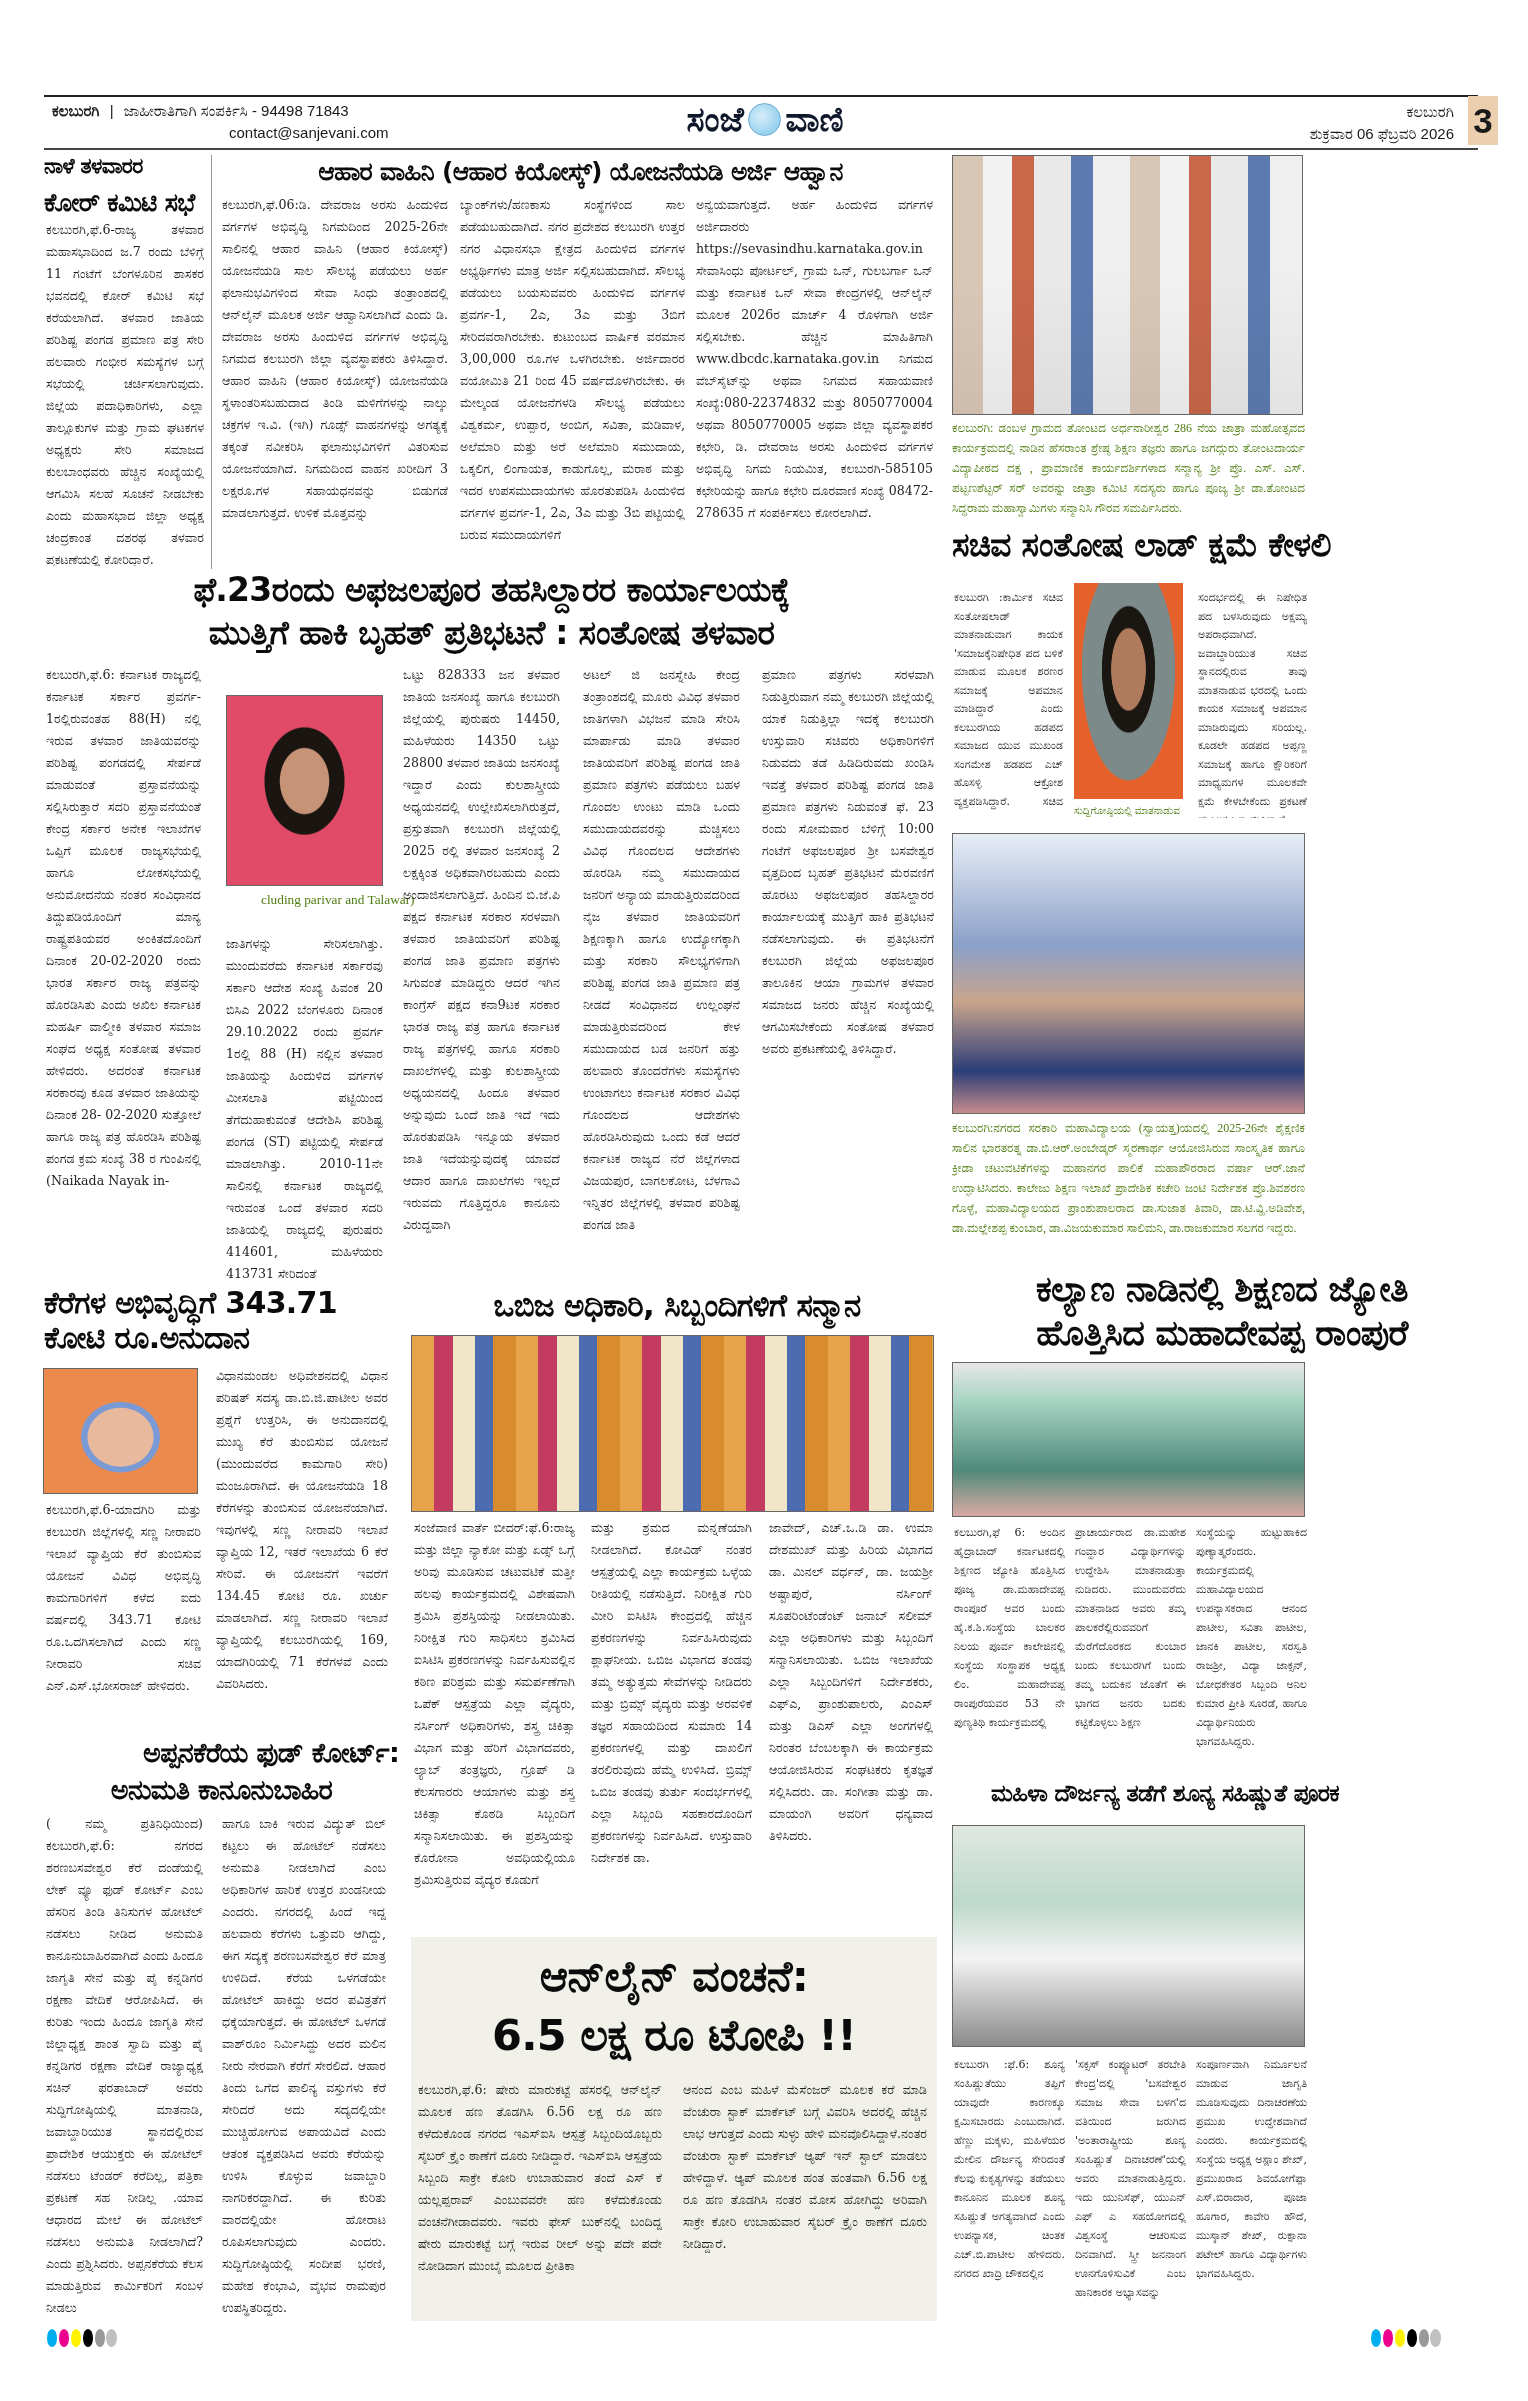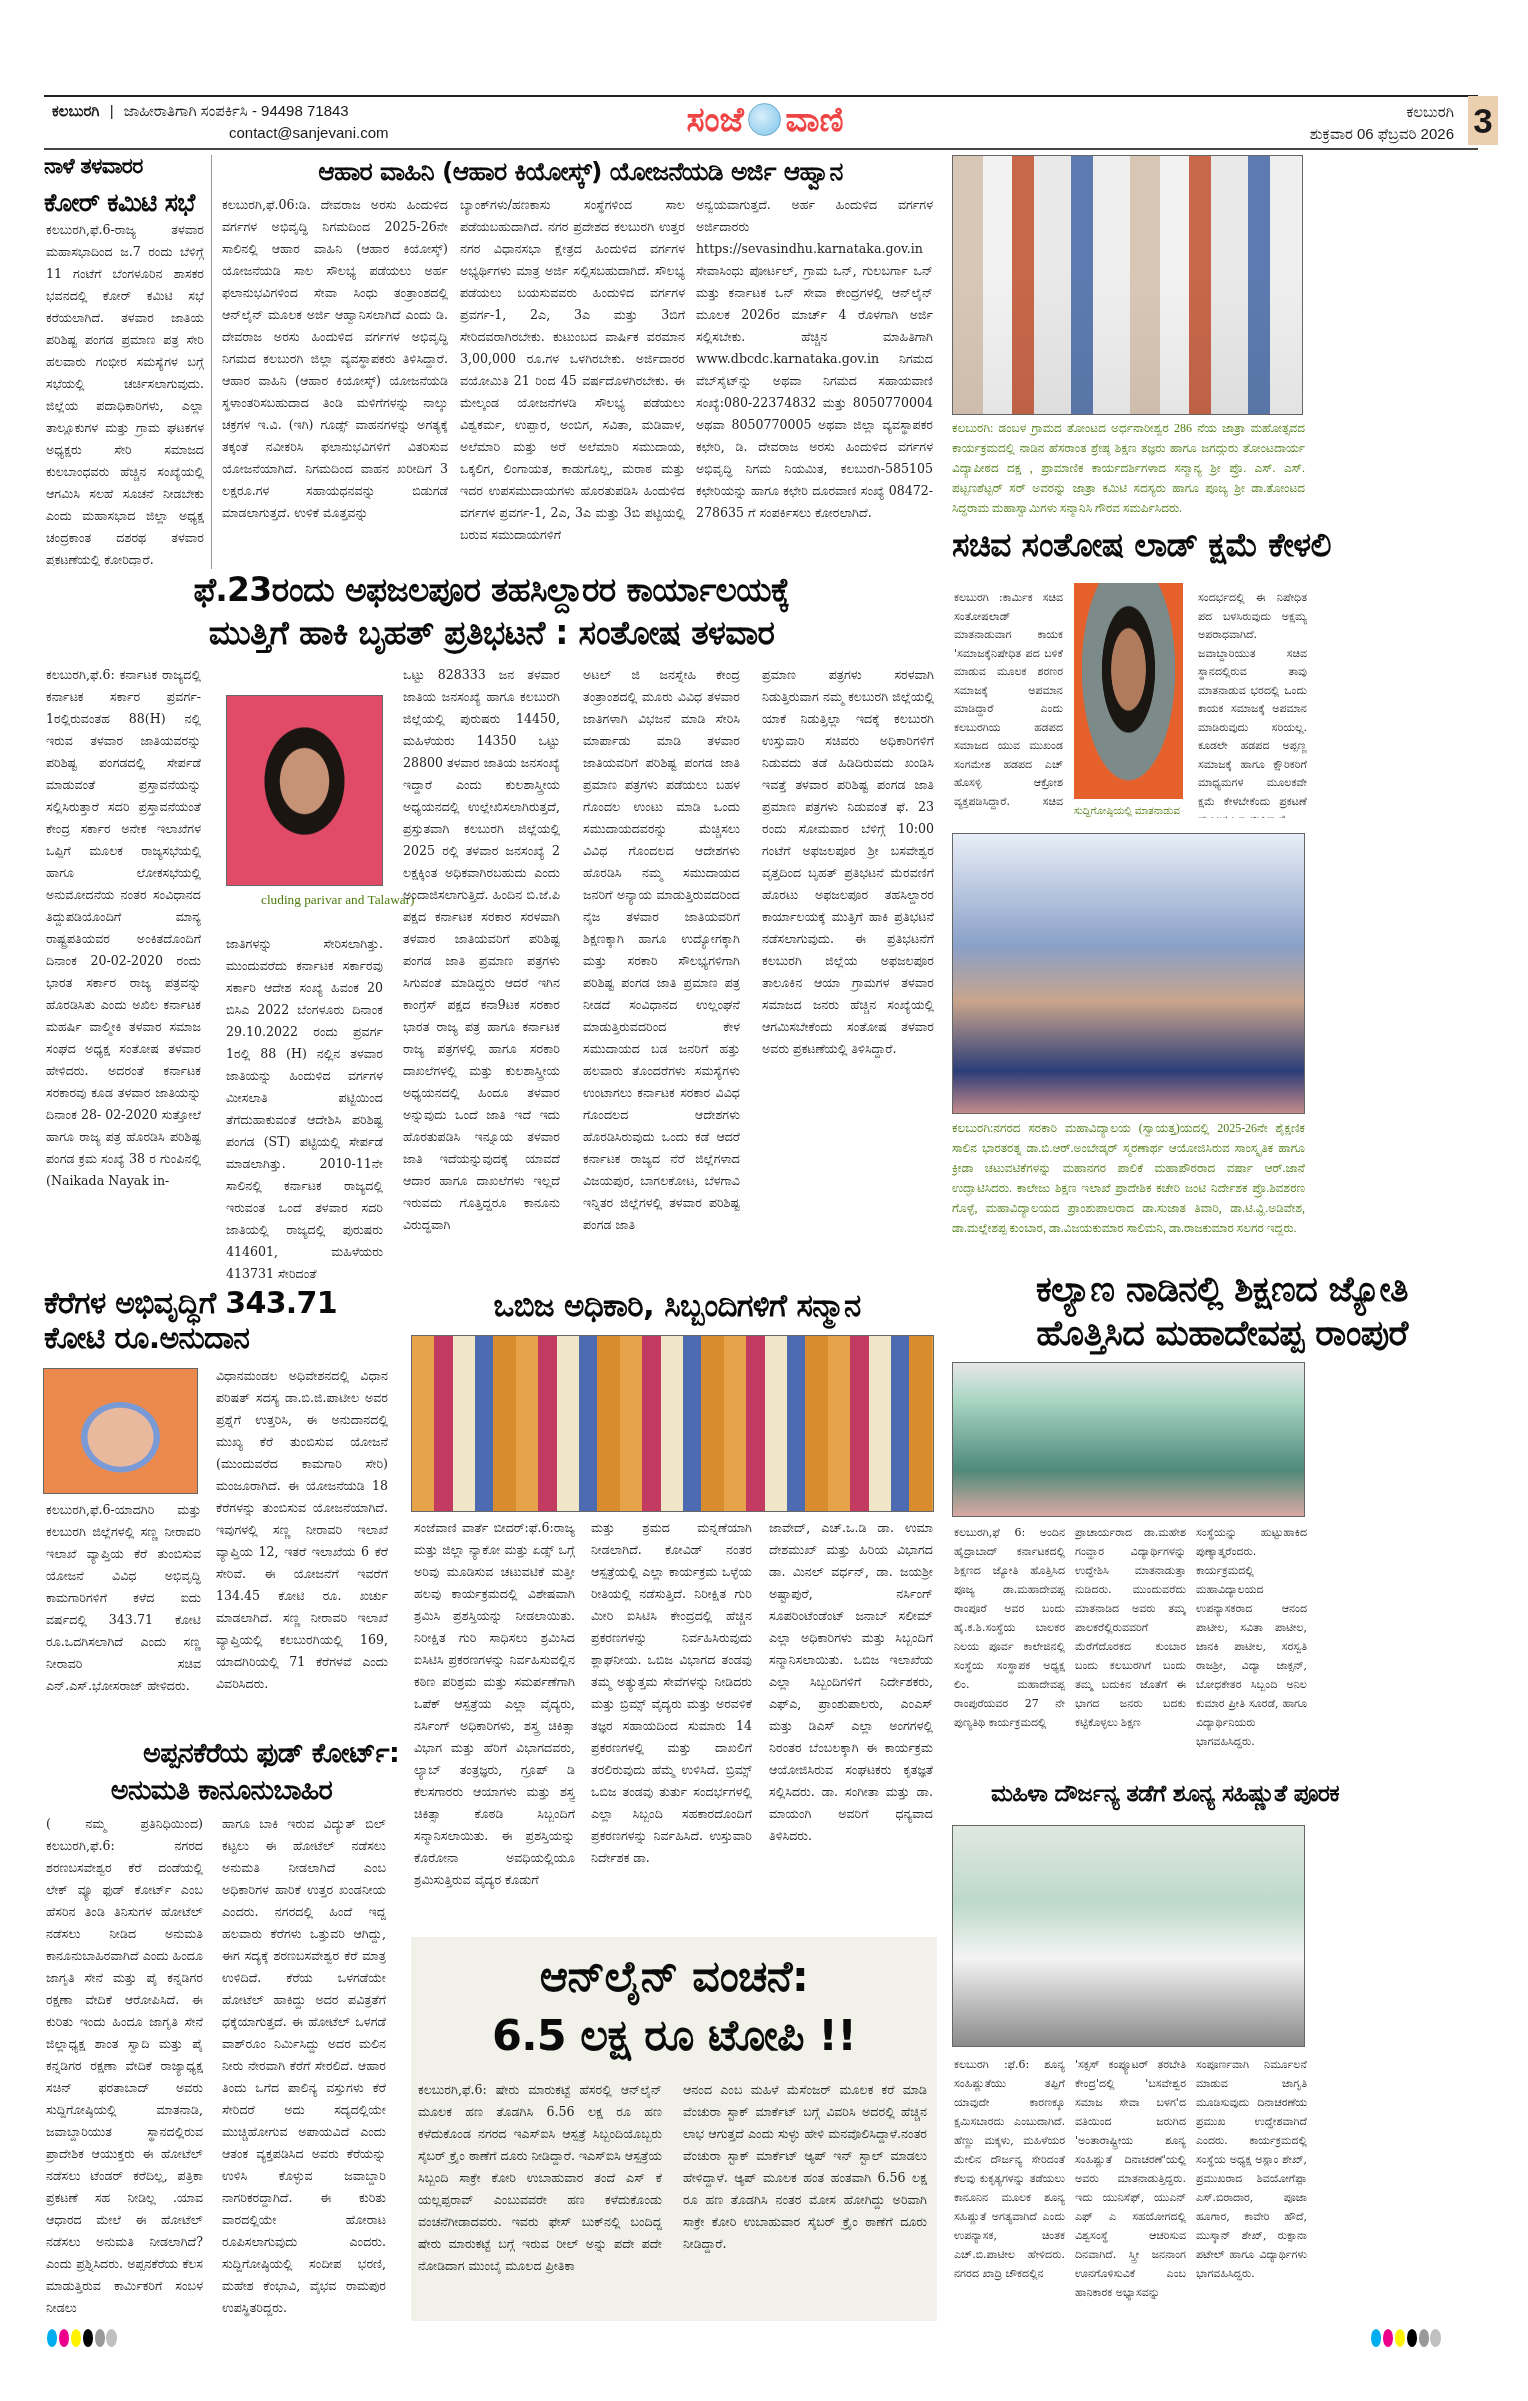--- a/index.html
+++ b/index.html
@@ -3,21 +3,21 @@
 <meta charset="utf-8">
 <style>
   * { box-sizing: border-box; margin: 0; padding: 0; }
   html, body { width: 1528px; height: 2401px; background: #ffffff; overflow: hidden; }
   body { position: relative; font-family: "DejaVu Serif", serif; color: #1a1a1a; }
   .mast-rule { position: absolute; left: 44px; top: 95px; width: 1434px; height: 2.2px; background: #222; }
   .mast-left { position: absolute; left: 52px; top: 102px; font-family: "Liberation Sans", sans-serif; font-size: 15px; }
   .mast-left .city { font-weight: bold; }
   .mast-email { position: absolute; left: 229px; top: 124px; font-family: "Liberation Sans", sans-serif; font-size: 15px; }
   .logo { position: absolute; left: 658px; top: 98px; width: 214px; height: 43px; display:flex; align-items:center; justify-content:center; gap: 4.4px;
-          font-family: "DejaVu Sans", sans-serif; font-weight: bold; font-size: 34px; color: #ef4444; }
+          font-family: "DejaVu Sans", sans-serif; font-weight: bold; font-size: 34px; color: #0f172a; }
   .logo .globe { width: 33px; height: 33px; border-radius: 50%; background: radial-gradient(circle at 40% 40%, #d8eefa, #7cc4ea); border: 1.5px solid #6aa9cc; }
   .mast-right { position: absolute; right: 74px; top: 101px; text-align: right; font-family: "Liberation Sans", sans-serif; font-size: 15px; line-height: 22px; }
   .page-num { position: absolute; right: 30px; top: 96px; width: 30px; height: 49px; background: #eccfae; font-family: "Liberation Sans", sans-serif; font-weight: bold; font-size: 35px; text-align: center; line-height: 49px; }
   .rule { position: absolute; left: 44px; top: 148px; width: 1434px; height: 1.5px; background: #444; }
   .vrule { position: absolute; width: 0.7px; background: #999; }
   .hl { position: absolute; font-family: "DejaVu Sans", sans-serif; font-weight: bold; color: #0b0b0b; letter-spacing: -0.7px; line-height: 1.15; }
   .txt { position: absolute; font-family: "DejaVu Serif", serif; font-size: 12.6px; line-height: 22px; text-align: justify; color: #222; overflow: hidden; }
   .cap { position: absolute; font-family: Liberation Serif, serif; font-size: 12.6px; line-height: 21px; text-align: justify; color: #4d7c0f; overflow: hidden; }
   .photo { position: absolute; overflow: hidden; border: 0.7px solid #666; }
   .ph-people { background:
@@ -96,21 +96,21 @@
 
 <div class="hl" style="left:411px;top:1288px;width:532px;font-size:31px;text-align:center;">ಒಬಿಜ ಅಧಿಕಾರಿ, ಸಿಬ್ಬಂದಿಗಳಿಗೆ ಸನ್ಮಾನ</div>
 <div class="photo ph-crowd" style="left:411px;top:1335px;width:523px;height:177px;"></div>
 <div class="txt" style="left:414px;top:1517px;width:161px;height:399px;">ಸಂಜೆವಾಣಿ ವಾರ್ತೆ ಬೀದರ್:ಫೆ.6:ರಾಜ್ಯ ಮತ್ತು ಜಿಲ್ಲಾ ನ್ಯಾಕೋ ಮತ್ತು ಏಡ್ಸ್ ಒಗ್ಗೆ ಅರಿವು ಮೂಡಿಸುವ ಚಟುವಟಿಕೆ ಮತ್ತೀ ಹಲವು ಕಾರ್ಯಕ್ರಮದಲ್ಲಿ ವಿಶೇಷವಾಗಿ ಶ್ರಮಿಸಿ ಪ್ರಶಸ್ತಿಯನ್ನು ನೀಡಲಾಯಿತು. ನಿರೀಕ್ಷಿತ ಗುರಿ ಸಾಧಿಸಲು ಶ್ರಮಿಸಿದ ಐಸಿಟಿಸಿ ಪ್ರಕರಣಗಳನ್ನು ನಿರ್ವಹಿಸುವಲ್ಲಿನ ಕಠಿಣ ಪರಿಶ್ರಮ ಮತ್ತು ಸಮರ್ಪಣೆಗಾಗಿ ಒಪೆಕ್ ಆಸ್ಪತ್ರೆಯ ಎಲ್ಲಾ ವೈದ್ಯರು, ನರ್ಸಿಂಗ್ ಅಧಿಕಾರಿಗಳು, ಶಸ್ತ್ರ ಚಿಕಿತ್ಸಾ ವಿಭಾಗ ಮತ್ತು ಹೆರಿಗೆ ವಿಭಾಗದವರು, ಲ್ಯಾಬ್ ತಂತ್ರಜ್ಞರು, ಗ್ರೂಪ್ ಡಿ ಕೆಲಸಗಾರರು ಆಯಾಗಳು ಮತ್ತು ಶಸ್ತ್ರ ಚಿಕಿತ್ಸಾ ಕೊಠಡಿ ಸಿಬ್ಬಂದಿಗೆ ಸನ್ಮಾನಿಸಲಾಯಿತು. ಈ ಪ್ರಶಸ್ತಿಯನ್ನು ಕೊರೋನಾ ಅವಧಿಯಲ್ಲಿಯೂ ಶ್ರಮಿಸುತ್ತಿರುವ ವೈದ್ಯರ ಕೊಡುಗೆ</div>
 <div class="txt" style="left:591px;top:1517px;width:161px;height:399px;">ಮತ್ತು ಶ್ರಮದ ಮನ್ನಣೆಯಾಗಿ ನೀಡಲಾಗಿದೆ. ಕೋವಿಡ್ ನಂತರ ಆಸ್ಪತ್ರೆಯಲ್ಲಿ ಎಲ್ಲಾ ಕಾರ್ಯಕ್ರಮ ಒಳ್ಳೆಯ ರೀತಿಯಲ್ಲಿ ನಡೆಸುತ್ತಿದೆ. ನಿರೀಕ್ಷಿತ ಗುರಿ ಮೀರಿ ಐಸಿಟಿಸಿ ಕೇಂದ್ರದಲ್ಲಿ ಹೆಚ್ಚಿನ ಪ್ರಕರಣಗಳನ್ನು ನಿರ್ವಹಿಸಿರುವುದು ಶ್ಲಾಘನೀಯ. ಒಬಿಜ ವಿಭಾಗದ ತಂಡವು ತಮ್ಮ ಅತ್ಯುತ್ತಮ ಸೇವೆಗಳನ್ನು ನೀಡಿದರು ಮತ್ತು ಬ್ರಿಮ್ಸ್ ವೈದ್ಯರು ಮತ್ತು ಅರವಳಿಕೆ ತಜ್ಞರ ಸಹಾಯದಿಂದ ಸುಮಾರು 14 ಪ್ರಕರಣಗಳಲ್ಲಿ ಮತ್ತು ದಾಖಲಿಗೆ ತರಲಿರುವುದು ಹೆಮ್ಮೆ ಉಳಿಸಿದೆ. ಬ್ರಿಮ್ಸ್ ಒಬಿಜ ತಂಡವು ತುರ್ತು ಸಂದರ್ಭಗಳಲ್ಲಿ ಎಲ್ಲಾ ಸಿಬ್ಬಂದಿ ಸಹಕಾರದೊಂದಿಗೆ ಪ್ರಕರಣಗಳನ್ನು ನಿರ್ವಹಿಸಿದೆ. ಉಸ್ತುವಾರಿ ನಿರ್ದೇಶಕ ಡಾ.</div>
 <div class="txt" style="left:769px;top:1517px;width:164px;height:399px;">ಜಾವೇದ್, ಎಚ್.ಒ.ಡಿ ಡಾ. ಉಮಾ ದೇಶಮುಖ್ ಮತ್ತು ಹಿರಿಯ ವಿಭಾಗದ ಡಾ. ಮಿನಲ್ ವರ್ಧನ್, ಡಾ. ಜಯಶ್ರೀ ಅಷ್ಟಾಪುರೆ, ನರ್ಸಿಂಗ್ ಸೂಪರಿಂಟೆಂಡೆಂಟ್ ಜನಾಬ್ ಸಲೀಮ್ ಎಲ್ಲಾ ಅಧಿಕಾರಿಗಳು ಮತ್ತು ಸಿಬ್ಬಂದಿಗೆ ಸನ್ಮಾನಿಸಲಾಯಿತು. ಒಬಿಜ ಇಲಾಖೆಯ ಎಲ್ಲಾ ಸಿಬ್ಬಂದಿಗಳಿಗೆ ನಿರ್ದೇಶಕರು, ಎಫ್‌ಎ, ಪ್ರಾಂಶುಪಾಲರು, ಎಂಎಸ್ ಮತ್ತು ಡಿಎಸ್ ಎಲ್ಲಾ ಅಂಗಗಳಲ್ಲಿ ನಿರಂತರ ಬೆಂಬಲಕ್ಕಾಗಿ ಈ ಕಾರ್ಯಕ್ರಮ ಆಯೋಜಿಸಿರುವ ಸಂಘಟಕರು ಕೃತಜ್ಞತೆ ಸಲ್ಲಿಸಿದರು. ಡಾ. ಸಂಗೀತಾ ಮತ್ತು ಡಾ. ಮಾಯಂಗಿ ಅವರಿಗೆ ಧನ್ಯವಾದ ತಿಳಿಸಿದರು.</div>
 
 <div class="hl" style="left:952px;top:1269px;width:540px;font-size:35px;text-align:center;">ಕಲ್ಯಾಣ ನಾಡಿನಲ್ಲಿ ಶಿಕ್ಷಣದ ಜ್ಯೋತಿ</div>
 <div class="hl" style="left:952px;top:1313px;width:540px;font-size:35px;text-align:center;">ಹೊತ್ತಿಸಿದ ಮಹಾದೇವಪ್ಪ ರಾಂಪುರೆ</div>
 <div class="photo ph-class" style="left:952px;top:1362px;width:353px;height:155px;"></div>
-<div class="txt" style="left:954px;top:1523px;width:111px;height:244px;font-size:11px;line-height:19px;">ಕಲಬುರಗಿ,ಫೆ 6: ಅಂದಿನ ಹೈದ್ರಾಬಾದ್ ಕರ್ನಾಟಕದಲ್ಲಿ ಶಿಕ್ಷಣದ ಜ್ಯೋತಿ ಹೊತ್ತಿಸಿದ ಪೂಜ್ಯ ಡಾ.ಮಹಾದೇವಪ್ಪ ರಾಂಪೂರೆ ಅವರ ಬಂದು ಹೈ.ಕ.ಶಿ.ಸಂಸ್ಥೆಯ ಬಾಲಕರ ನಿಲಯ ಪೂರ್ವ ಕಾಲೇಜಿನಲ್ಲಿ ಸಂಸ್ಥೆಯ ಸಂಸ್ಥಾಪಕ ಅಧ್ಯಕ್ಷ ಲಿಂ. ಮಹಾದೇವಪ್ಪ ರಾಂಪುರೆಯವರ 27 ನೇ ಪುಣ್ಯತಿಥಿ ಕಾರ್ಯಕ್ರಮದಲ್ಲಿ</div>
+<div class="txt" style="left:954px;top:1523px;width:111px;height:244px;font-size:11px;line-height:19px;">ಕಲಬುರಗಿ,ಫೆ 6: ಅಂದಿನ ಹೈದ್ರಾಬಾದ್ ಕರ್ನಾಟಕದಲ್ಲಿ ಶಿಕ್ಷಣದ ಜ್ಯೋತಿ ಹೊತ್ತಿಸಿದ ಪೂಜ್ಯ ಡಾ.ಮಹಾದೇವಪ್ಪ ರಾಂಪೂರೆ ಅವರ ಬಂದು ಹೈ.ಕ.ಶಿ.ಸಂಸ್ಥೆಯ ಬಾಲಕರ ನಿಲಯ ಪೂರ್ವ ಕಾಲೇಜಿನಲ್ಲಿ ಸಂಸ್ಥೆಯ ಸಂಸ್ಥಾಪಕ ಅಧ್ಯಕ್ಷ ಲಿಂ. ಮಹಾದೇವಪ್ಪ ರಾಂಪುರೆಯವರ 53 ನೇ ಪುಣ್ಯತಿಥಿ ಕಾರ್ಯಕ್ರಮದಲ್ಲಿ</div>
 <div class="txt" style="left:1075px;top:1523px;width:111px;height:244px;font-size:11px;line-height:19px;">ಪ್ರಾಚಾರ್ಯರಾದ ಡಾ.ಮಹೇಶ ಗಂವ್ಹಾರ ವಿದ್ಯಾರ್ಥಿಗಳನ್ನು ಉದ್ದೇಶಿಸಿ ಮಾತನಾಡುತ್ತಾ ನುಡಿದರು. ಮುಂದುವರೆದು ಮಾತನಾಡಿದ ಅವರು ತಮ್ಮ ಪಾಲಕರೆಲ್ಲಿರುವವರಿಗೆ ಮೆರೆಗೆದೊರಕದ ಕುಂಬಾರ ಬಂದು ಕಲಬುರಗಿಗೆ ಬಂದು ತಮ್ಮ ಬದುಕಿನ ಜೊತೆಗೆ ಈ ಭಾಗದ ಜನರು ಬದಕು ಕಟ್ಟಿಕೊಳ್ಳಲು ಶಿಕ್ಷಣ</div>
 <div class="txt" style="left:1196px;top:1523px;width:111px;height:244px;font-size:11px;line-height:19px;">ಸಂಸ್ಥೆಯನ್ನು ಹುಟ್ಟುಹಾಕಿದ ಪುಣ್ಯಾತ್ಮರೆಂದರು. ಕಾರ್ಯಕ್ರಮದಲ್ಲಿ ಮಹಾವಿದ್ಯಾಲಯದ ಉಪನ್ಯಾಸಕರಾದ ಆನಂದ ಪಾಟೀಲ, ಸವಿತಾ ಪಾಟೀಲ, ಜಾನಕಿ ಪಾಟೀಲ, ಸರಸ್ವತಿ ರಾಜಶ್ರೀ, ವಿದ್ಯಾ ಜಾಕ್ಸನ್, ಬೋಧಕೇತರ ಸಿಬ್ಬಂದಿ ಅನಿಲ ಕುಮಾರ ಪ್ರೀತಿ ಸೂರಡೆ, ಹಾಗೂ ವಿದ್ಯಾರ್ಥಿನಿಯರು ಭಾಗವಹಿಸಿದ್ದರು.</div>
 
 <div class="hl" style="left:952px;top:1780px;width:540px;font-size:23px;margin-left:39px;">ಮಹಿಳಾ ದೌರ್ಜನ್ಯ ತಡೆಗೆ ಶೂನ್ಯ ಸಹಿಷ್ಣುತೆ ಪೂರಕ</div>
 <div class="photo ph-class2" style="left:952px;top:1825px;width:353px;height:222px;"></div>
 <div class="txt" style="left:954px;top:2055px;width:111px;height:263px;font-size:11px;line-height:19px;">ಕಲಬುರಗಿ :ಫೆ.6: ಶೂನ್ಯ ಸಂಹಿಷ್ಣುತೆಯು ತಪ್ಪಿಗೆ ಯಾವುದೇ ಕಾರಣಕ್ಕೂ ಕ್ಷಮಿಸಬಾರದು ಎಂಬುದಾಗಿದೆ. ಹೆಣ್ಣು ಮಕ್ಕಳು, ಮಹಿಳೆಯರ ಮೇಲಿನ ದೌರ್ಜನ್ಯ ಸೇರಿದಂತೆ ಕೆಲವು ಕುಕೃತ್ಯಗಳನ್ನು ತಡೆಯಲು ಕಾನೂನಿನ ಮೂಲಕ ಶೂನ್ಯ ಸಹಿಷ್ಣುತೆ ಅಗತ್ಯವಾಗಿದೆ ಎಂದು ಉಪನ್ಯಾಸಕ, ಚಿಂತಕ ಎಚ್.ಬಿ.ಪಾಟೀಲ ಹೇಳಿದರು. ನಗರದ ಖಾದ್ರಿ ಚೌಕದಲ್ಲಿನ</div>
 <div class="txt" style="left:1075px;top:2055px;width:111px;height:263px;font-size:11px;line-height:19px;">'ಸಕ್ಸಸ್ ಕಂಪ್ಯೂಟರ್ ತರಬೇತಿ ಕೇಂದ್ರ'ದಲ್ಲಿ 'ಬಸವೇಶ್ವರ ಸಮಾಜ ಸೇವಾ ಬಳಗ'ದ ವತಿಯಿಂದ ಜರುಗಿದ 'ಅಂತಾರಾಷ್ಟ್ರೀಯ ಶೂನ್ಯ ಸಂಹಿಷ್ಣುತೆ ದಿನಾಚರಣೆ'ಯಲ್ಲಿ ಅವರು ಮಾತನಾಡುತ್ತಿದ್ದರು. ಇದು ಯುನಿಸೆಫ್, ಯುಎನ್ ಎಫ್ ಎ ಸಹಯೋಗದಲ್ಲಿ ವಿಶ್ವಸಂಸ್ಥೆ ಆಚರಿಸುವ ದಿನವಾಗಿದೆ. ಸ್ತ್ರೀ ಜನನಾಂಗ ಊನಗೊಳಿಸುವಿಕೆ ಎಂಬ ಹಾನಿಕಾರಕ ಅಭ್ಯಾಸವನ್ನು</div>
 <div class="txt" style="left:1196px;top:2055px;width:111px;height:263px;font-size:11px;line-height:19px;">ಸಂಪೂರ್ಣವಾಗಿ ನಿರ್ಮೂಲನೆ ಮಾಡುವ ಜಾಗೃತಿ ಮೂಡಿಸುವುದು ದಿನಾಚರಣೆಯ ಪ್ರಮುಖ ಉದ್ದೇಶವಾಗಿದೆ ಎಂದರು. ಕಾರ್ಯಕ್ರಮದಲ್ಲಿ ಸಂಸ್ಥೆಯ ಅಧ್ಯಕ್ಷ ಅಸ್ಲಾಂ ಶೇಖ್, ಪ್ರಮುಖರಾದ ಶಿವಯೋಗೆಪ್ಪಾ ಎಸ್.ಬಿರಾದಾರ, ಪೂಜಾ ಹೂಗಾರ, ಕಾವೇರಿ ಹೌದೆ, ಮುಸ್ಕಾನ್ ಶೇಖ್, ರುಕ್ಸಾನಾ ಪಟೇಲ್ ಹಾಗೂ ವಿದ್ಯಾರ್ಥಿಗಳು ಭಾಗವಹಿಸಿದ್ದರು.</div>
 
 <div class="hl" style="left:44px;top:1737px;width:355px;font-size:27px;text-align:right;">ಅಪ್ಪನಕೆರೆಯ ಫುಡ್ ಕೋರ್ಟ್:</div>

